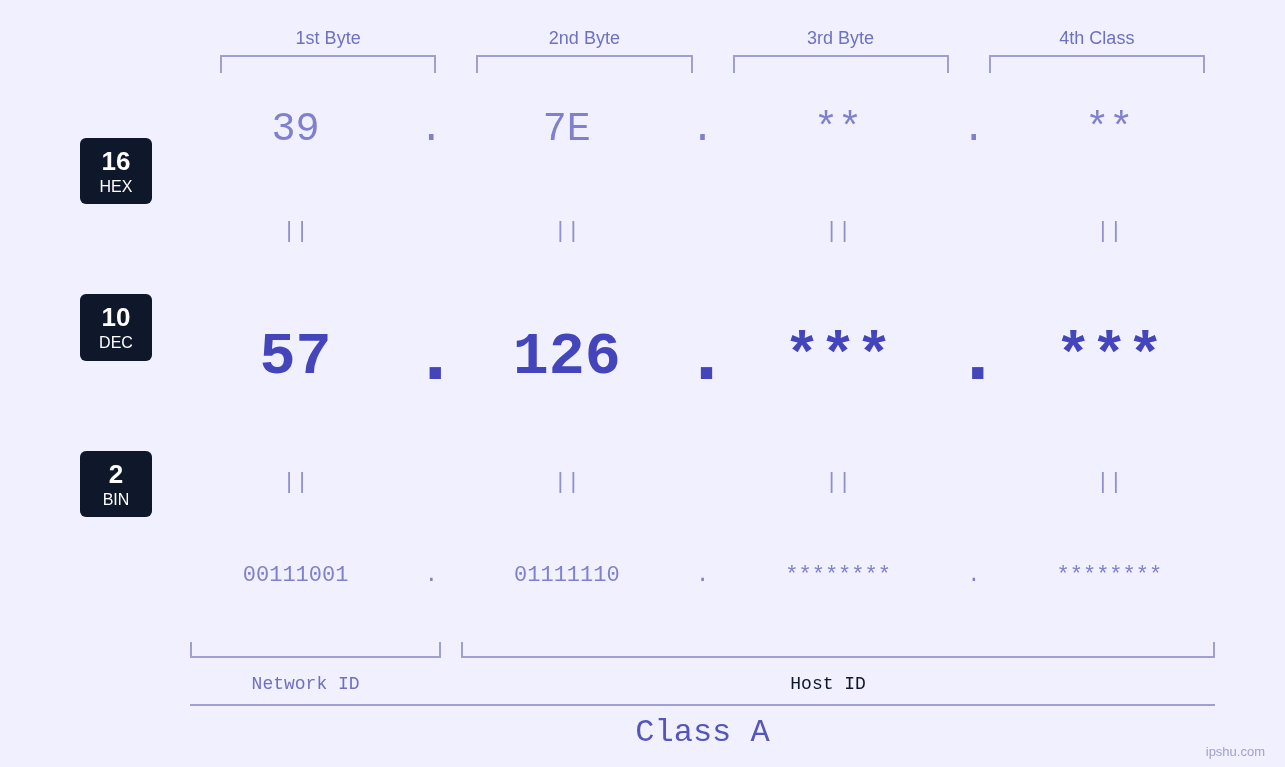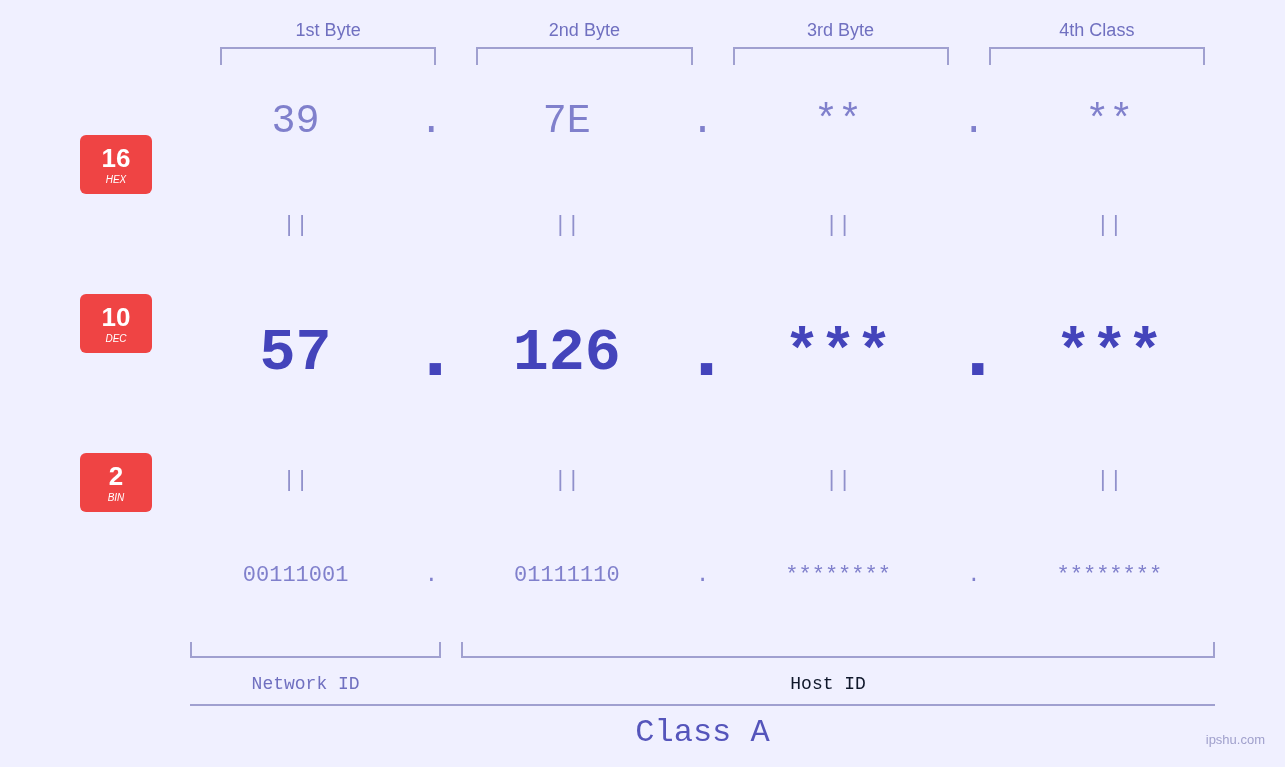--- a/index.html
+++ b/index.html
@@ -19,21 +19,21 @@
       display: flex;
       flex-direction: column;
       align-items: center;
       padding: 0 60px;
     }
 
     
     .header-row {
       display: flex;
       width: 100%;
-      margin-top: 20px;
+      margin-top: 28px;
       padding-left: 140px;
     }
 
     .byte-col {
       flex: 1;
       text-align: center;
       color: #7070c0;
       font-size: 18px;
       font-family: Arial, sans-serif;
       position: relative;
@@ -61,41 +61,40 @@
     
     .badges-col {
       display: flex;
       flex-direction: column;
       justify-content: space-around;
       width: 120px;
       padding: 20px 20px 80px 20px;
     }
 
     .badge {
-      background: #ef4444;
+      background: #0f172a;
       color: white;
       border-radius: 6px;
       width: 72px;
       text-align: center;
       padding: 8px 4px;
       line-height: 1.2;
     }
 
     .badge .badge-num {
       font-size: 26px;
       font-weight: bold;
       display: block;
       font-family: Arial, sans-serif;
     }
 
     .badge .badge-label {
-      font-size: 10px;
+      font-size: 16px;
       display: block;
       font-family: Arial, sans-serif;
-      font-style: italic;
     }
 
     
     .values-area {
       flex: 1;
       display: flex;
       flex-direction: column;
       justify-content: space-around;
       padding-bottom: 20px;
     }
@@ -174,21 +173,21 @@
     }
 
     .equals-sep {
       width: 40px;
       flex-shrink: 0;
     }
 
     
     .footer {
       position: absolute;
-      bottom: 20px;
+      bottom: 8px;
       right: 20px;
       color: #a0a0cc;
       font-size: 13px;
       font-family: Arial, sans-serif;
     }
   </style>
 </head>
 <body>
 
 <div class="container">

